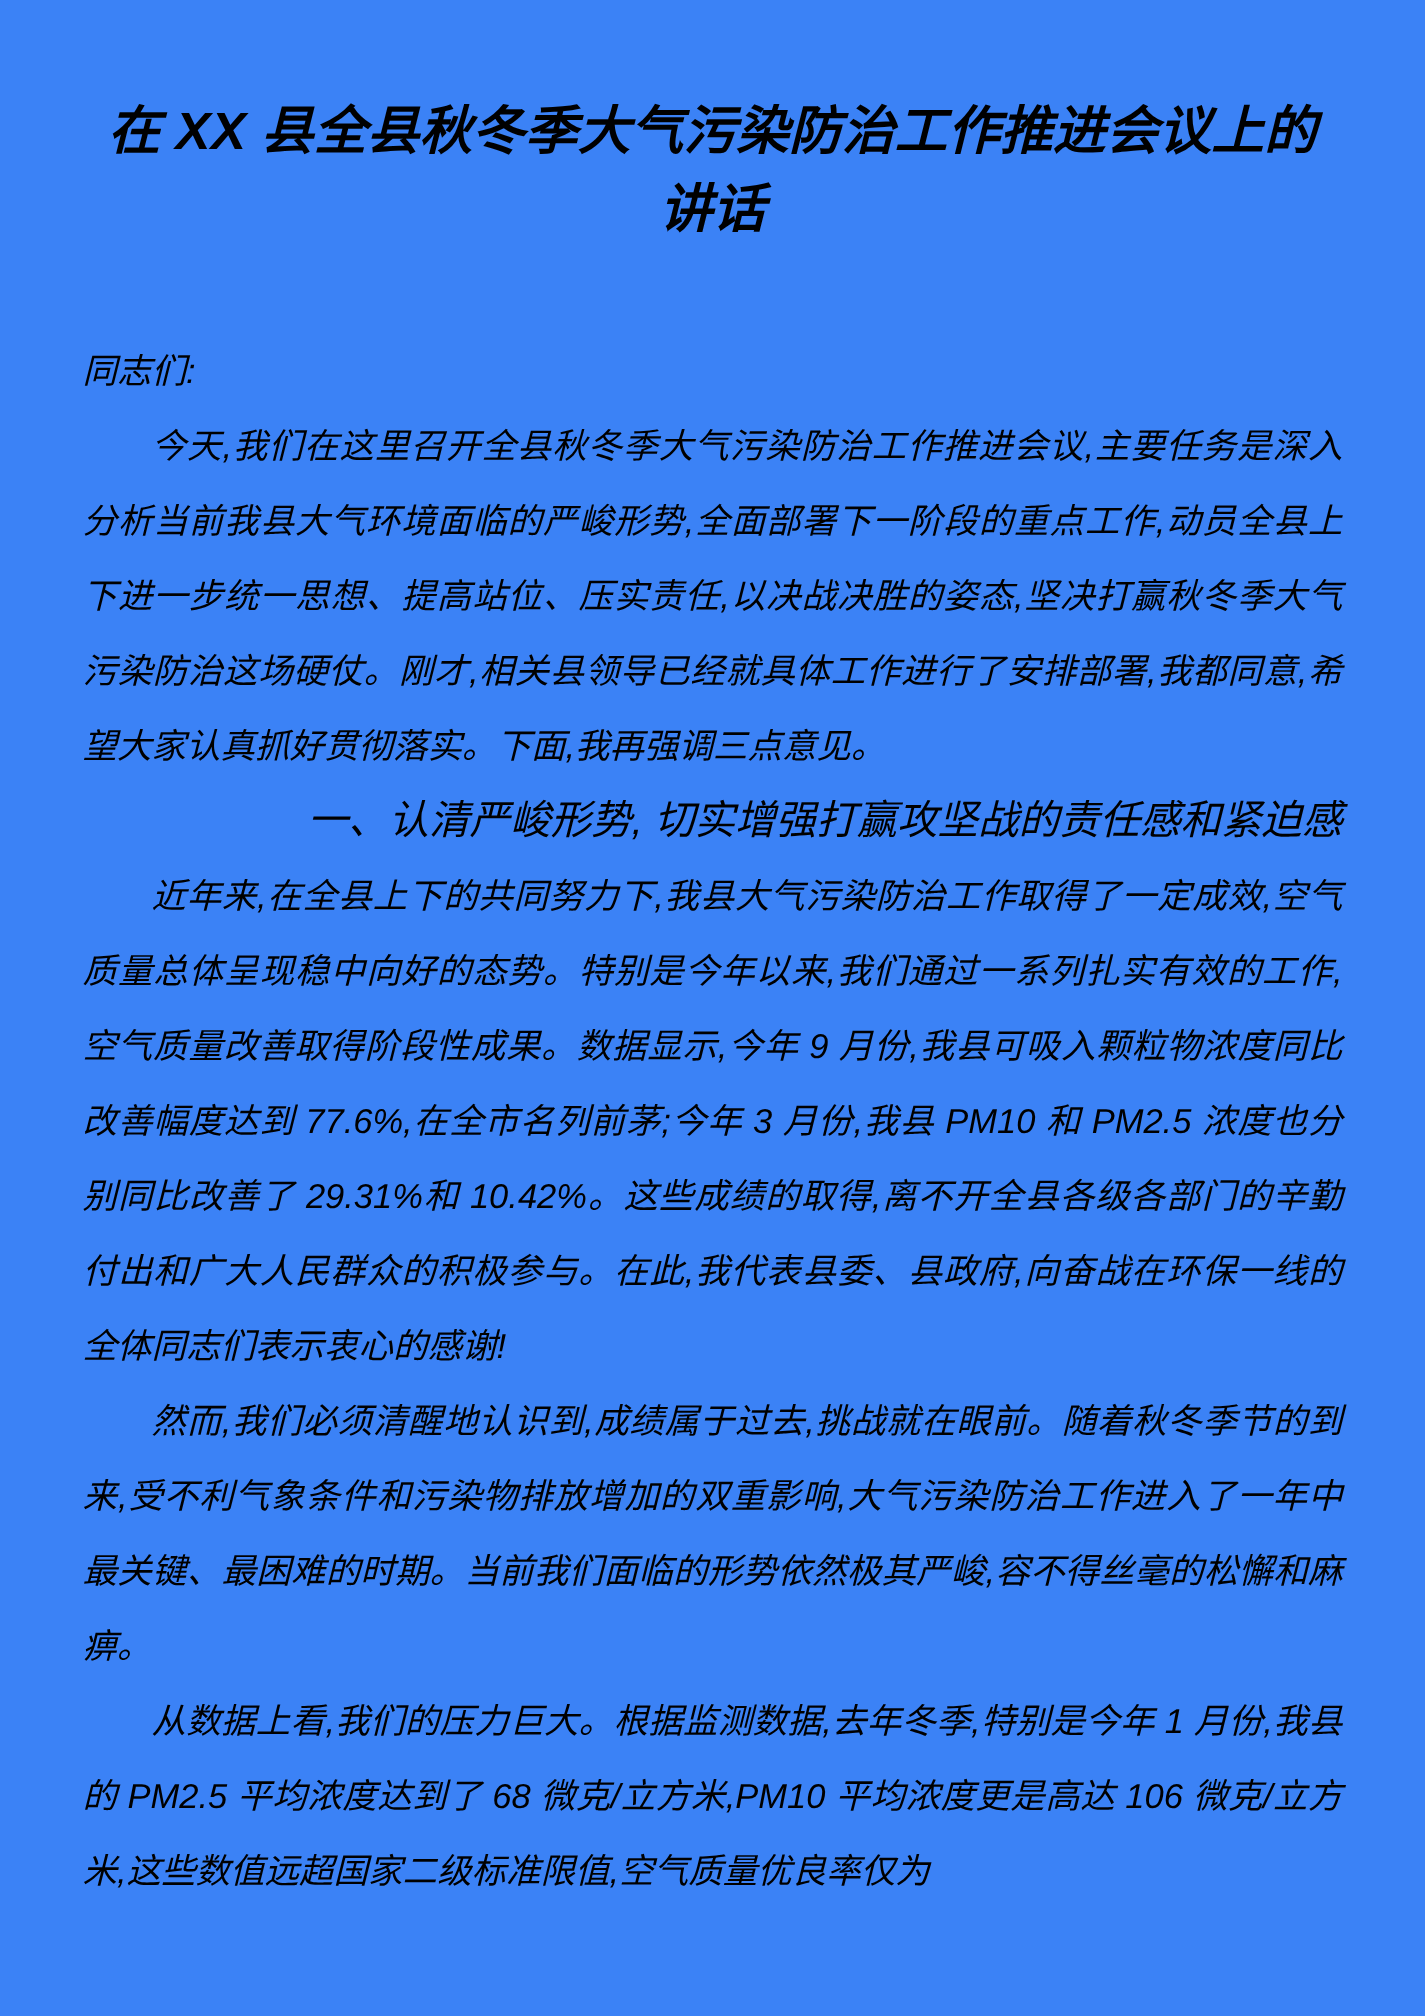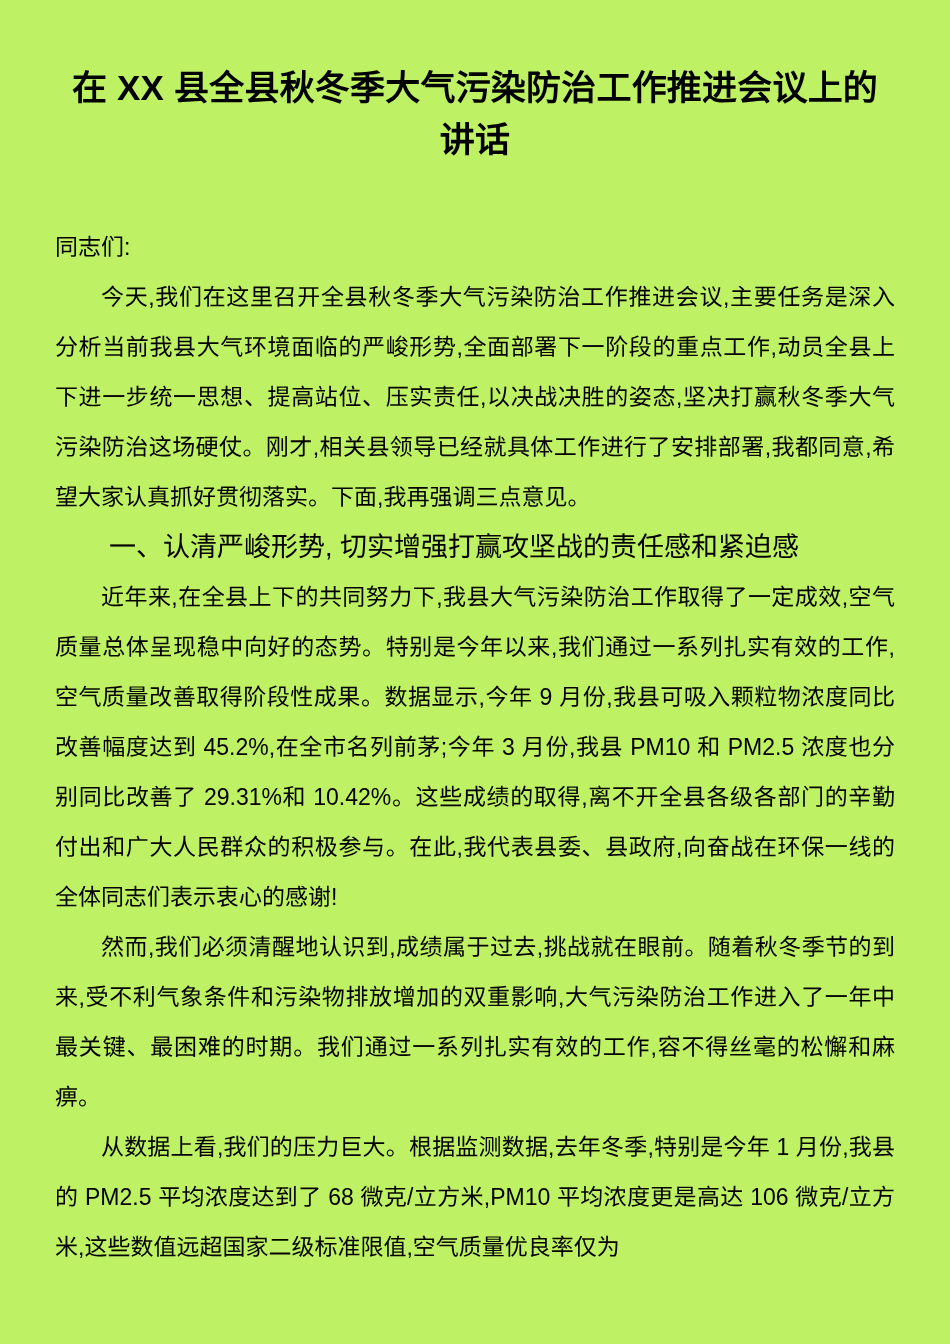--- a/index.html
+++ b/index.html
@@ -13,23 +13,24 @@
     height: 1344px;
     overflow: hidden;
     font-family: "Liberation Sans", "DejaVu Sans", sans-serif;
     color: #000000;
     -webkit-font-smoothing: antialiased;
   }
   .page {
     position: relative;
     width: 950px;
     height: 1344px;
-    background: #bef264;
+    background: #3b82f6;
     box-sizing: border-box;
     padding: 0;
+    font-style: italic;
   }
   .doc-body {
     position: absolute;
     left: 55px;
     top: 0;
     width: 840px;
   }
   .doc-title {
     font-size: 35px;
     font-weight: 700;
@@ -58,40 +59,40 @@
     text-indent: 2em;
     text-align: justify;
     text-justify: inter-ideograph;
     word-break: break-all;
   }
   .heading {
     font-size: 27px;
     line-height: 50px;
     margin: 0;
     text-indent: 2em;
-    text-align: left;
+    text-align: right;
     word-break: break-all;
   }
 </style>
 </head>
 <body>
 
 <div class="page">
   <div class="doc-body">
 
     <h1 class="doc-title">在 XX 县全县秋冬季大气污染防治工作推进会议上的讲话</h1>
 
     <div class="title-spacer"></div>
 
     <p class="salutation">同志们:</p>
 
     <p class="para">今天,我们在这里召开全县秋冬季大气污染防治工作推进会议,主要任务是深入分析当前我县大气环境面临的严峻形势,全面部署下一阶段的重点工作,动员全县上下进一步统一思想、提高站位、压实责任,以决战决胜的姿态,坚决打赢秋冬季大气污染防治这场硬仗。刚才,相关县领导已经就具体工作进行了安排部署,我都同意,希望大家认真抓好贯彻落实。下面,我再强调三点意见。</p>
 
     <p class="heading">一、认清严峻形势, 切实增强打赢攻坚战的责任感和紧迫感</p>
 
-    <p class="para">近年来,在全县上下的共同努力下,我县大气污染防治工作取得了一定成效,空气质量总体呈现稳中向好的态势。特别是今年以来,我们通过一系列扎实有效的工作,空气质量改善取得阶段性成果。数据显示,今年 9 月份,我县可吸入颗粒物浓度同比改善幅度达到 45.2%,在全市名列前茅;今年 3 月份,我县 PM10 和 PM2.5 浓度也分别同比改善了 29.31%和 10.42%。这些成绩的取得,离不开全县各级各部门的辛勤付出和广大人民群众的积极参与。在此,我代表县委、县政府,向奋战在环保一线的全体同志们表示衷心的感谢!</p>
+    <p class="para">近年来,在全县上下的共同努力下,我县大气污染防治工作取得了一定成效,空气质量总体呈现稳中向好的态势。特别是今年以来,我们通过一系列扎实有效的工作,空气质量改善取得阶段性成果。数据显示,今年 9 月份,我县可吸入颗粒物浓度同比改善幅度达到 77.6%,在全市名列前茅;今年 3 月份,我县 PM10 和 PM2.5 浓度也分别同比改善了 29.31%和 10.42%。这些成绩的取得,离不开全县各级各部门的辛勤付出和广大人民群众的积极参与。在此,我代表县委、县政府,向奋战在环保一线的全体同志们表示衷心的感谢!</p>
 
-    <p class="para">然而,我们必须清醒地认识到,成绩属于过去,挑战就在眼前。随着秋冬季节的到来,受不利气象条件和污染物排放增加的双重影响,大气污染防治工作进入了一年中最关键、最困难的时期。我们通过一系列扎实有效的工作,容不得丝毫的松懈和麻痹。</p>
+    <p class="para">然而,我们必须清醒地认识到,成绩属于过去,挑战就在眼前。随着秋冬季节的到来,受不利气象条件和污染物排放增加的双重影响,大气污染防治工作进入了一年中最关键、最困难的时期。当前我们面临的形势依然极其严峻,容不得丝毫的松懈和麻痹。</p>
 
     <p class="para">从数据上看,我们的压力巨大。根据监测数据,去年冬季,特别是今年 1 月份,我县的 PM2.5 平均浓度达到了 68 微克/立方米,PM10 平均浓度更是高达 106 微克/立方米,这些数值远超国家二级标准限值,空气质量优良率仅为</p>
 
   </div>
 </div>
 
 </body></html>

